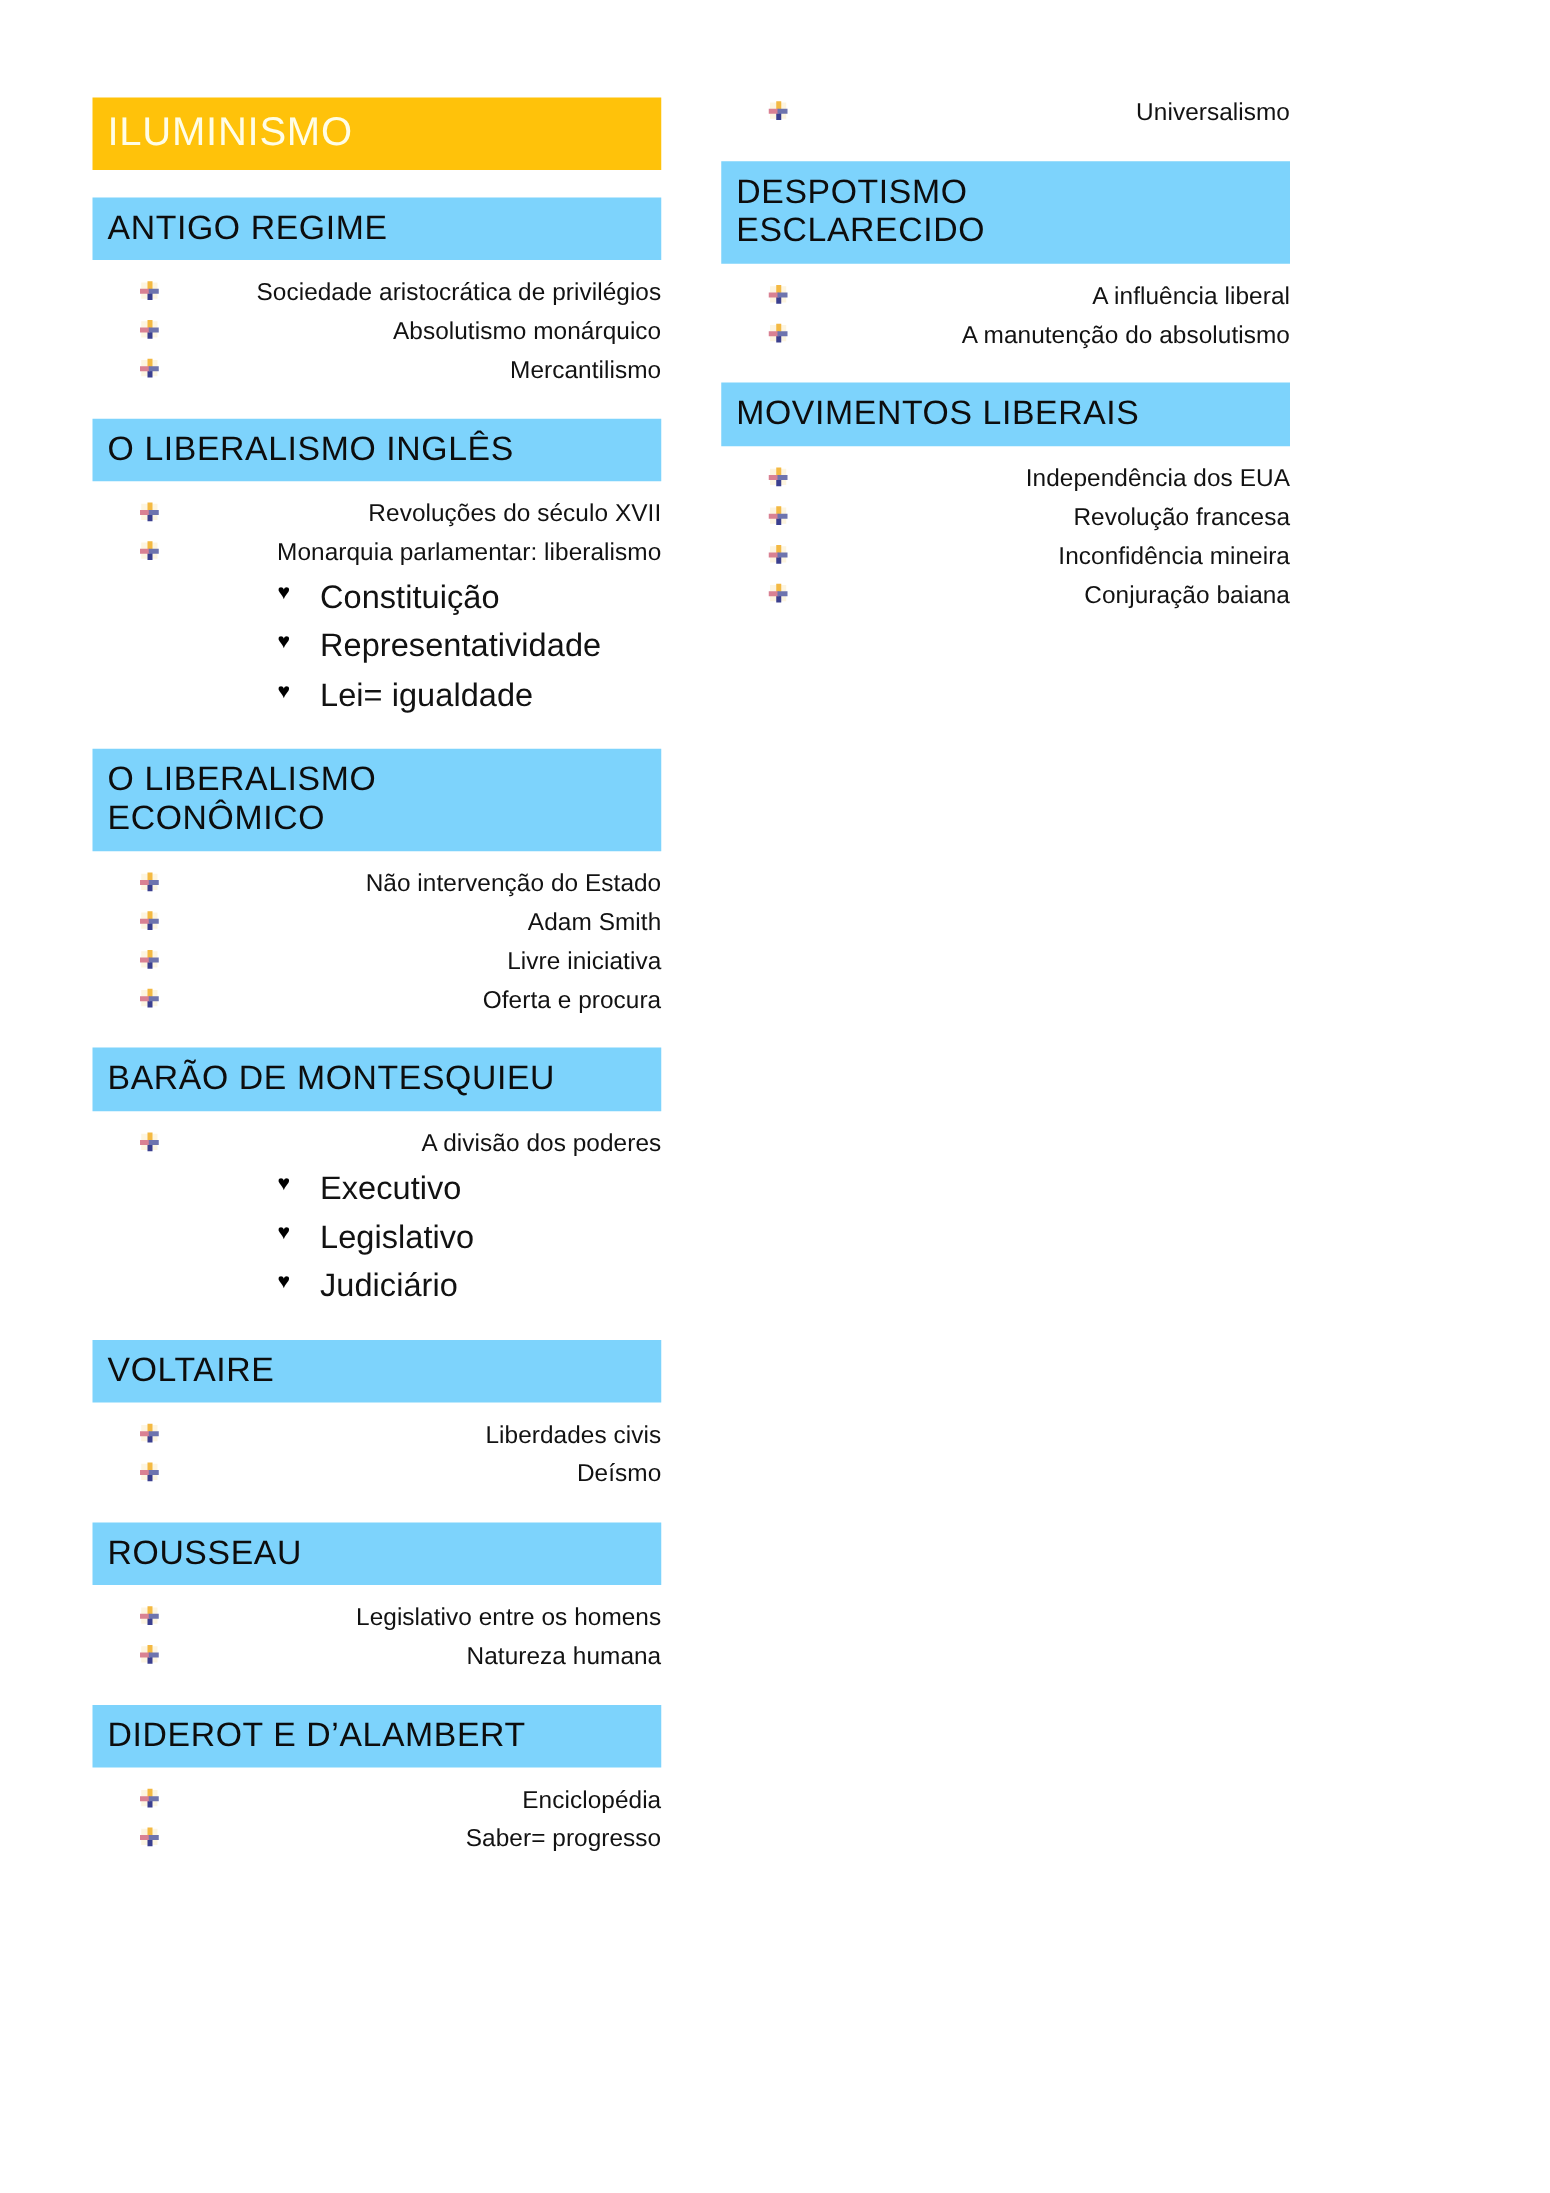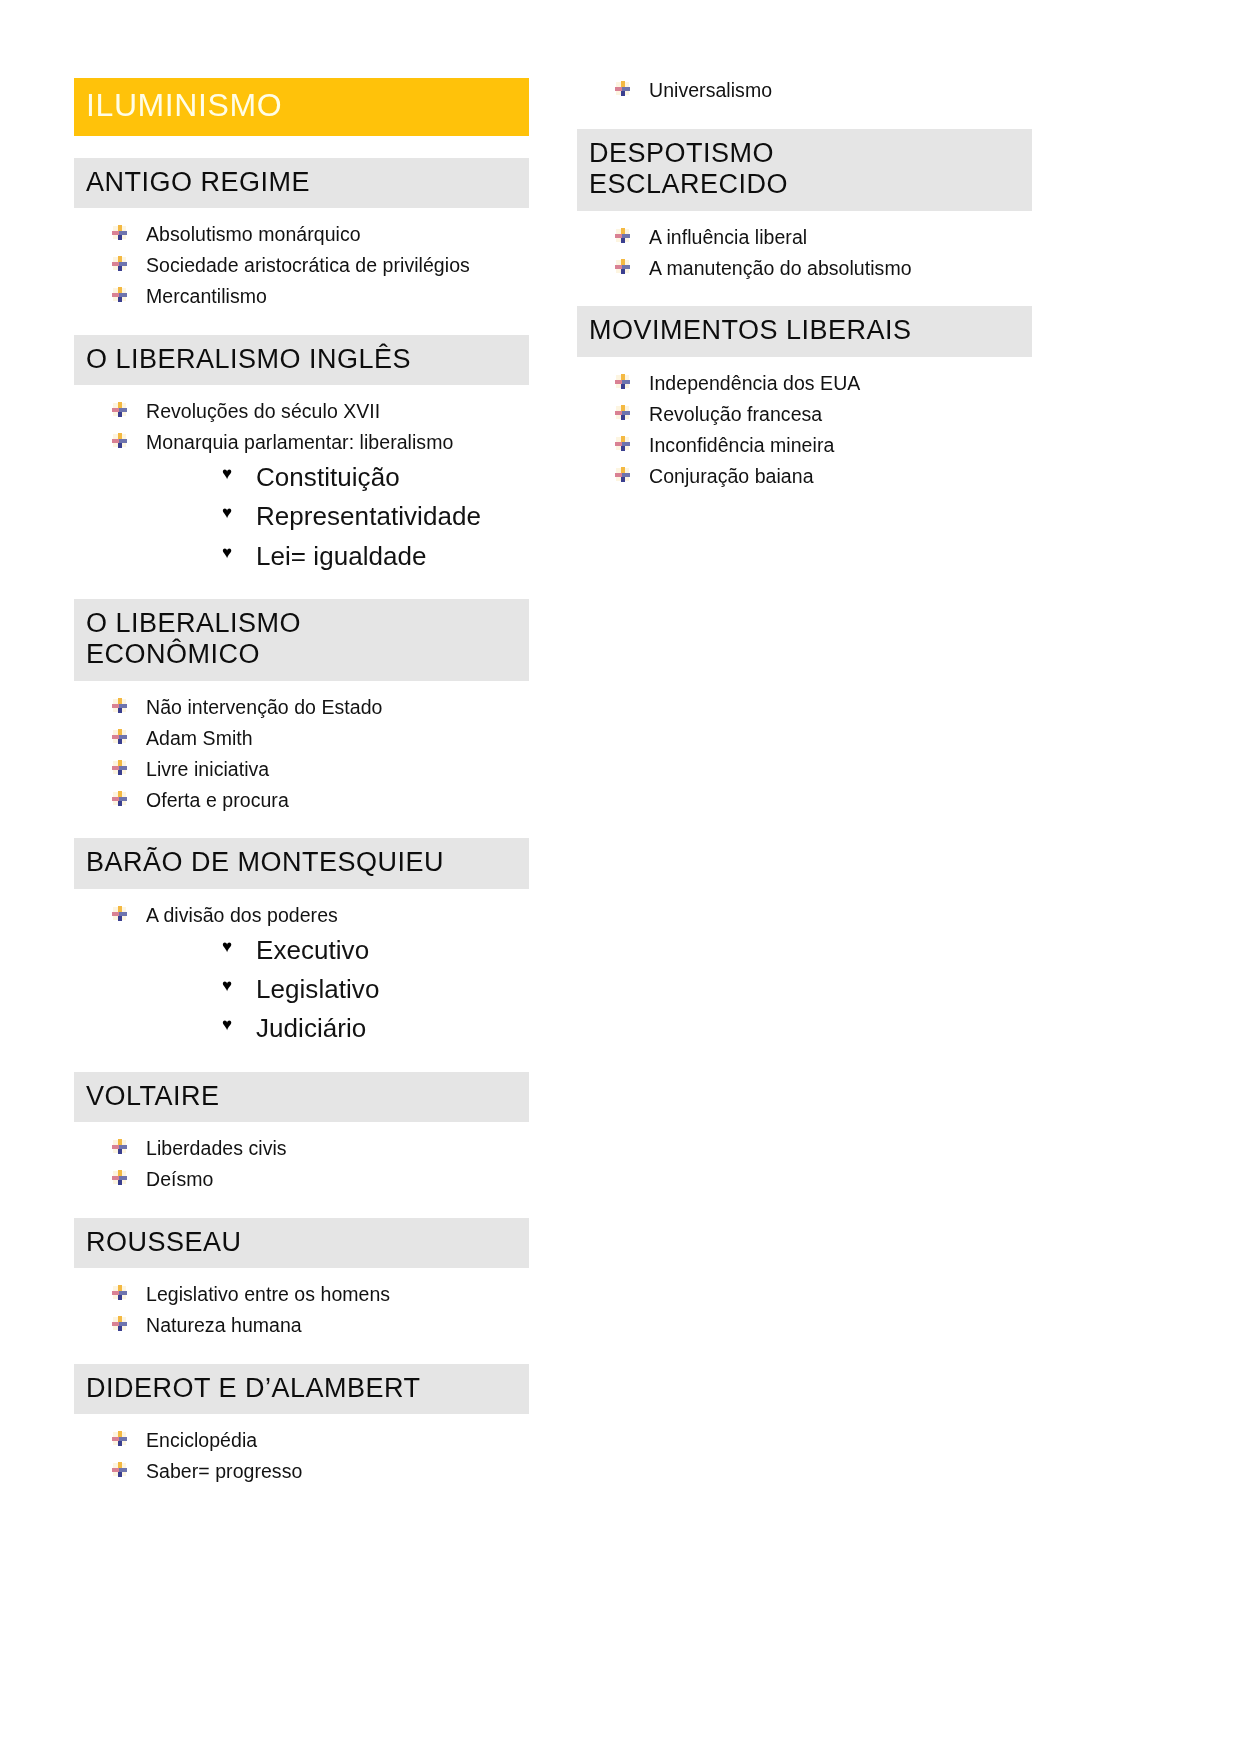--- a/index.html
+++ b/index.html
@@ -47,21 +47,21 @@
     line-height: 1.12;
     letter-spacing: 0.6px;
     color: #FFFDE6;
     font-weight: 400;
     display: block;
   }
 
   
   .section { margin: 0; }
   .section-header {
-    background: #e5e5e5;
+    background: #7dd3fc;
     padding: 9px 0 10px 12px;
     margin-bottom: 14px;
   }
   .section-header .section-title {
     font-size: 27px;
     line-height: 1.16;
     letter-spacing: 0.5px;
     color: #0d0d0d;
     font-weight: 400;
     display: block;
@@ -74,21 +74,21 @@
     margin: 0 0 26px 0;
     padding: 0;
   }
 
   .bullet-item {
     display: flex;
     align-items: flex-start;
     margin: 0 0 6px 0;
     padding: 0;
   }
-  .bullet-item.lvl1 { padding-left: 38px; }
+  .bullet-item.lvl1 { padding-left: 38px; justify-content: space-between; }
   .bullet-item.lvl2 { padding-left: 148px; }
 
   .bullet-marker {
     flex: 0 0 auto;
     width: 34px;
     display: inline-flex;
     align-items: center;
     justify-content: flex-start;
     position: relative;
     top: 3px;
@@ -176,33 +176,33 @@
               <li class="bullet-item lvl1">
                 <span class="bullet-marker">
                   <span class="glyph-cross">
                     <i class="halo"></i>
                     <i class="v-top"></i>
                     <i class="v-bot"></i>
                     <i class="h-left"></i>
                     <i class="h-right"></i>
                   </span>
                 </span>
+                <span class="bullet-text">Sociedade aristocrática de privilégios</span>
+              </li>
+              <li class="bullet-item lvl1">
+                <span class="bullet-marker">
+                  <span class="glyph-cross">
+                    <i class="halo"></i>
+                    <i class="v-top"></i>
+                    <i class="v-bot"></i>
+                    <i class="h-left"></i>
+                    <i class="h-right"></i>
+                  </span>
+                </span>
                 <span class="bullet-text">Absolutismo monárquico</span>
-              </li>
-              <li class="bullet-item lvl1">
-                <span class="bullet-marker">
-                  <span class="glyph-cross">
-                    <i class="halo"></i>
-                    <i class="v-top"></i>
-                    <i class="v-bot"></i>
-                    <i class="h-left"></i>
-                    <i class="h-right"></i>
-                  </span>
-                </span>
-                <span class="bullet-text">Sociedade aristocrática de privilégios</span>
               </li>
               <li class="bullet-item lvl1">
                 <span class="bullet-marker">
                   <span class="glyph-cross">
                     <i class="halo"></i>
                     <i class="v-top"></i>
                     <i class="v-bot"></i>
                     <i class="h-left"></i>
                     <i class="h-right"></i>
                   </span>

